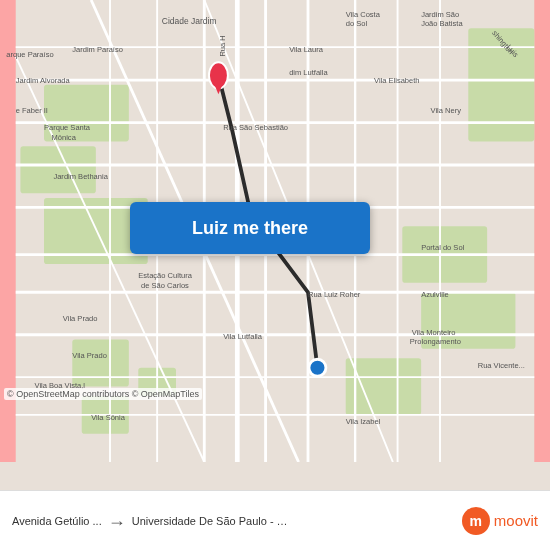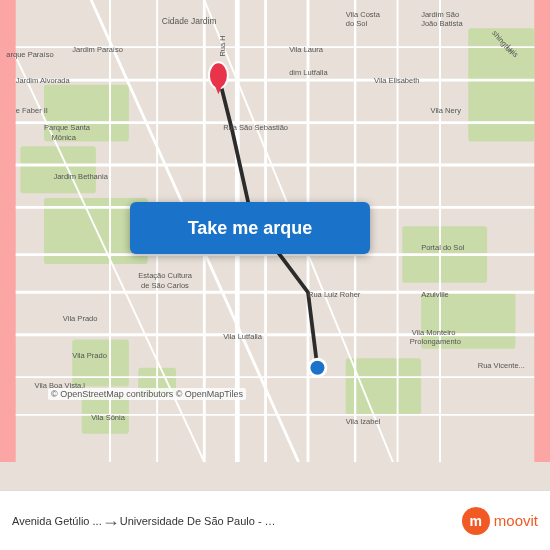--- a/index.html
+++ b/index.html
@@ -47,21 +47,21 @@
       position: absolute;
       bottom: 0;
       left: 0;
       width: 550px;
       height: 60px;
       background: white;
       display: flex;
       align-items: center;
       padding: 0 12px;
       border-top: 1px solid #ddd;
-      gap: 0;
+      gap: 6px;
       z-index: 200;
     }
 
     .moovit-logo {
       display: flex;
       align-items: center;
       gap: 4px;
       margin-left: auto;
     }
 
@@ -102,21 +102,20 @@
     .attribution {
       position: absolute;
       bottom: 62px;
       left: 4px;
       font-size: 9px;
       color: #555;
       background: rgba(255,255,255,0.8);
       padding: 1px 3px;
       border-radius: 2px;
       z-index: 150;
-      margin-left: 44px;
     }
   </style>
 </head>
 <body>
 
 <div id="map-container">
 
   <svg class="map-svg" viewBox="0 0 550 490" xmlns="http://www.w3.org/2000/svg">
 
     <rect width="550" height="490" fill="#e8e0d8"></rect>
@@ -197,21 +196,21 @@
     <text x="222" y="60" font-size="8" fill="#555" font-family="Arial" transform="rotate(-90, 222, 60)">Rua H</text>
 
     <text x="290" y="80" font-size="8" fill="#555" font-family="Arial">dim Lutfalla</text>
 
     <text x="0" y="120" font-size="8" fill="#555" font-family="Arial">e Faber II</text>
 
     <text x="505" y="35" font-size="8" fill="#555" font-family="Arial" transform="rotate(50, 505, 35)">shington</text>
     <text x="520" y="50" font-size="8" fill="#555" font-family="Arial" transform="rotate(50, 520, 50)">Luis</text>
   </svg>
 
-  <button id="take-me-there-btn">Take me arque</button>
+  <button id="take-me-there-btn">Luiz me there</button>
 
   <div class="attribution">
     <span>© OpenStreetMap contributors © OpenMapTiles</span>
   </div>
 </div>
 
 <div id="bottom-bar">
   <span class="bottom-from">Avenida Getúlio ...</span>
   <span class="bottom-arrow">→</span>
   <span class="bottom-to">Universidade De São Paulo - Ca...</span>

